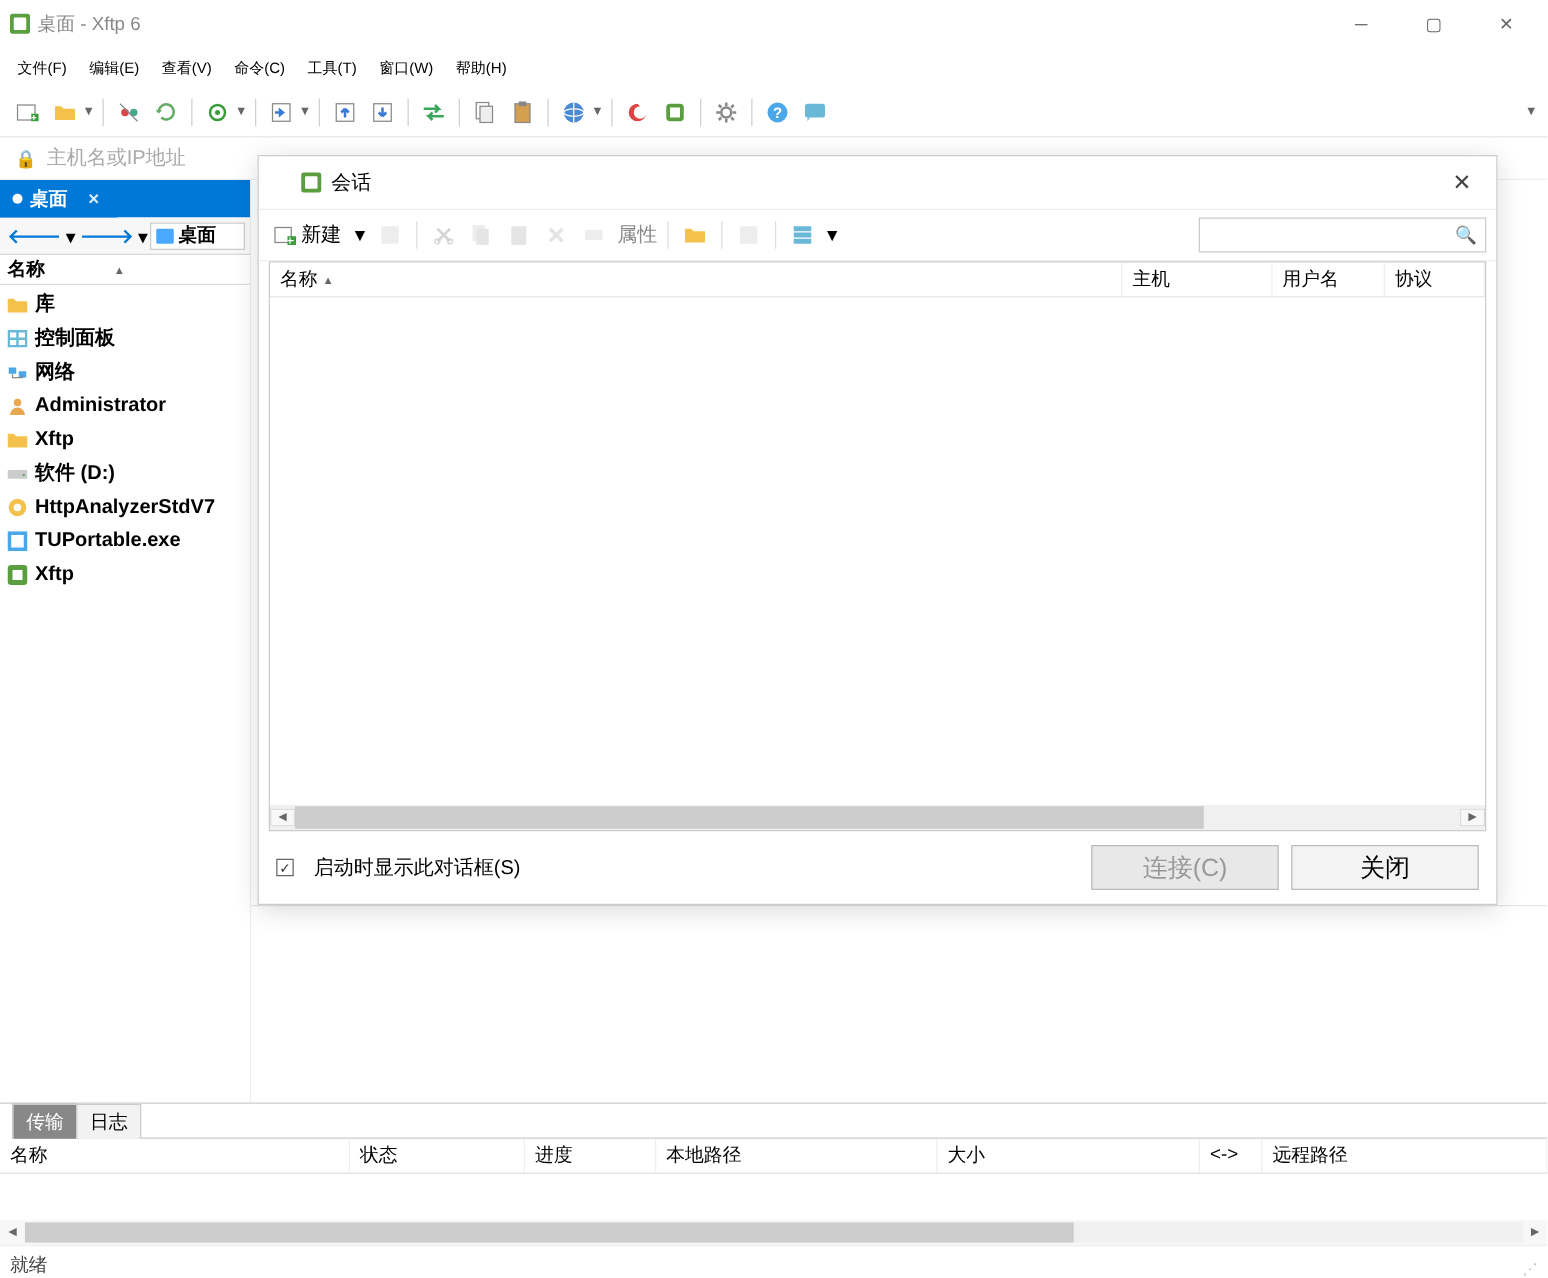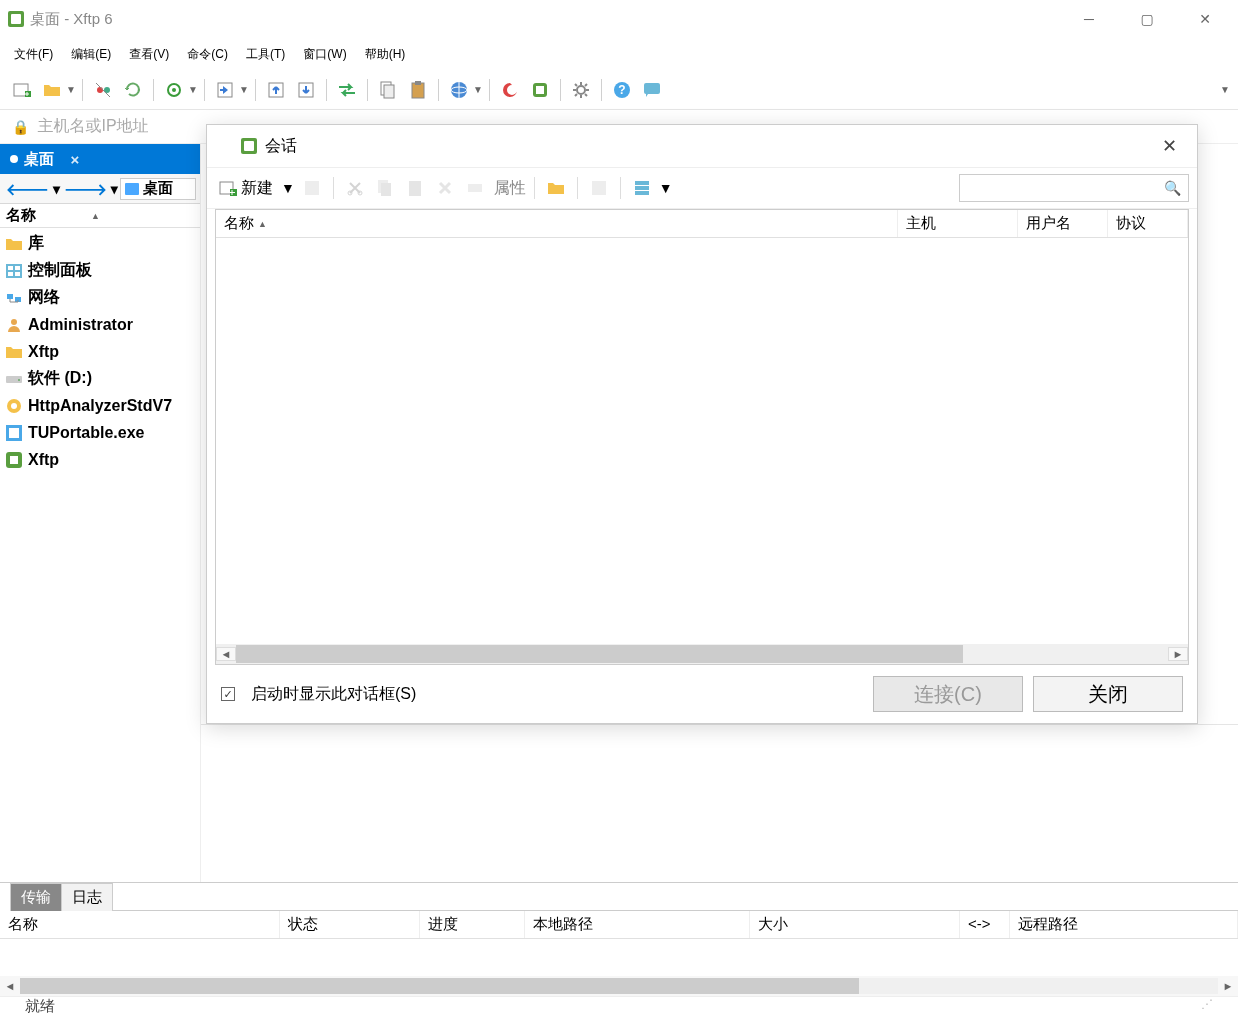--- a/index.html
+++ b/index.html
@@ -93,21 +93,21 @@
 .bottom-panel { position: absolute; left: 0; right: 0; bottom: 0; height: 140px; border-top: 1px solid #ccc; background: #fff; display: flex; flex-direction: column; }
 .bottom-tabs { height: 28px; display: flex; align-items: flex-start; border-bottom: 1px solid #ccc; margin-left: 10px; }
 .btab { padding: 4px 10px; font-size: 15px; border: 1px solid #ccc; border-bottom: none; background: #f2f2f2; margin-right: -1px; }
 .btab.active { background: #888; color: #fff; }
 .bottom-header { height: 28px; display: flex; border-bottom: 1px solid #e0e0e0; font-size: 15px; }
 .bh { padding: 4px 8px; border-right: 1px solid #eee; }
 .bottom-scroll { height: 20px; display: flex; align-items: center; background: #f7f7f7; }
 .bottom-scroll .lbtn, .bottom-scroll .rbtn { width: 20px; text-align: center; color: #666; font-size: 11px; }
 .bottom-scroll .track { flex: 1; height: 16px; background: #f0f0f0; position: relative; }
 .bottom-scroll .thumb { position: absolute; left: 0; width: 70%; height: 100%; background: #ccc; }
-.statusbar { height: 26px; display: flex; align-items: flex-start; padding: 0 25px; font-size: 15px; color: #444; border-top: 1px solid #eee; }
+.statusbar { height: 26px; display: flex; align-items: flex-end; padding: 0 8px; font-size: 15px; color: #444; border-top: 1px solid #eee; }
 .status-grip { margin-left: auto; color: #bbb; font-size: 12px; }
 
 svg { display: block; }
 </style>
 </head>
 <body>
 
 <div class="titlebar">
   <span class="app-icon"></span>
   <span class="title">桌面 - Xftp 6</span>

